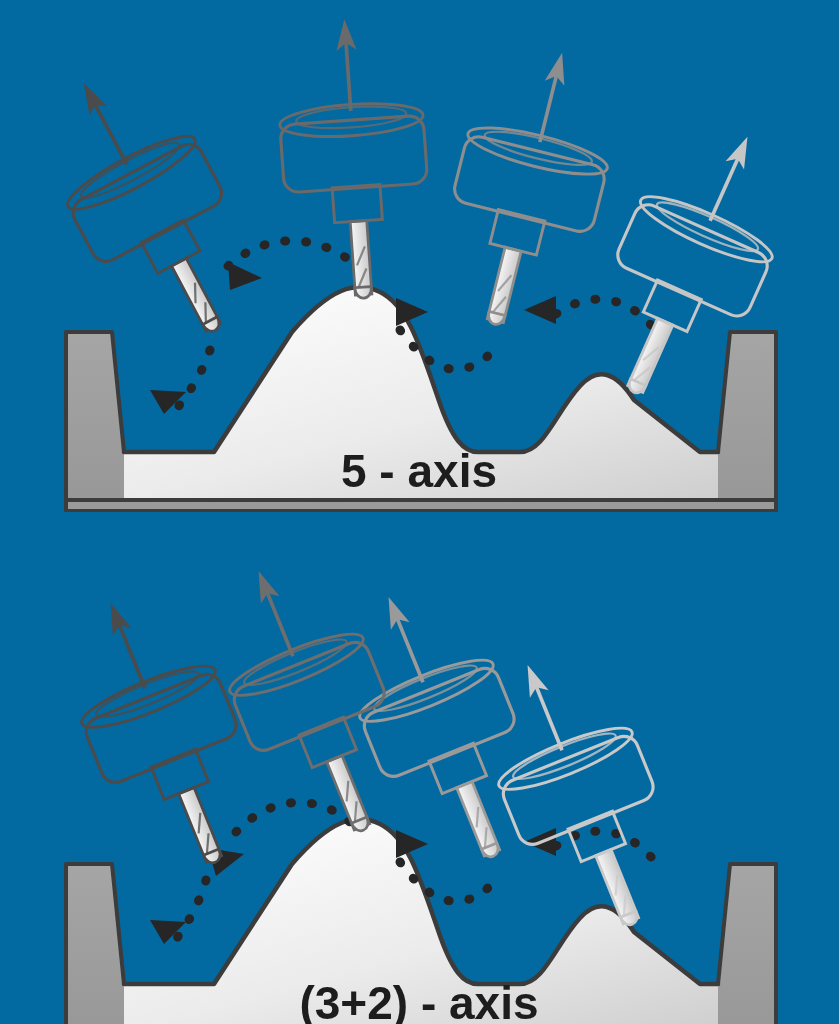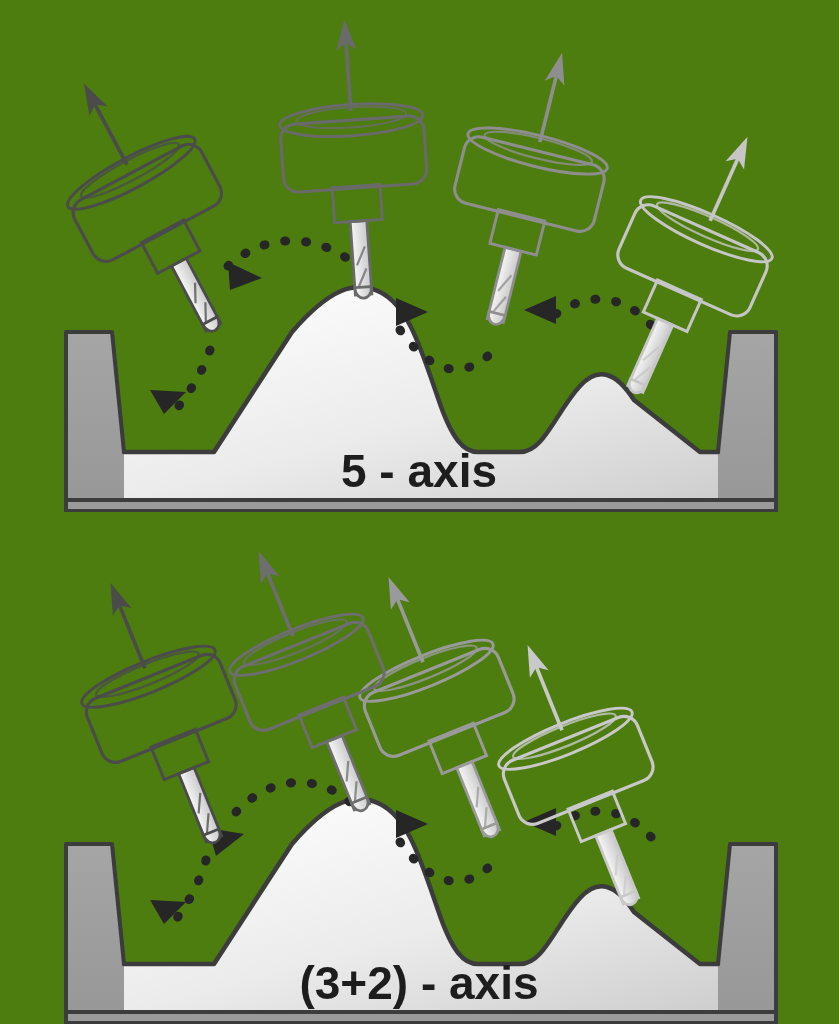--- a/index.html
+++ b/index.html
@@ -1,20 +1,20 @@
 <!DOCTYPE html>
 <html><head>
 <meta charset="utf-8">
 <style>
   html,body{margin:0;padding:0;background:#ffffff;}
   body{width:839px;height:1024px;font-family:"Liberation Sans",sans-serif;overflow:hidden;}
-  #stage{position:relative;width:839px;height:1024px;background:#4d7c0f;}
+  #stage{position:relative;width:839px;height:1024px;background:#0369a1;}
   .panel{position:absolute;left:0;width:839px;}
   #panel-top{top:0;height:512px;}
-  #panel-bottom{top:512px;height:422px;}
+  #panel-bottom{top:532px;height:422px;}
   .panel svg{display:block;width:839px;height:512px;}
   .cap-label{font-family:"Liberation Sans",sans-serif;font-weight:bold;font-size:46px;fill:#1d1d1d;}
 </style>
 </head>
 <body>
 
 <div id="stage">
 
   <div class="panel" id="panel-top">
     <svg viewBox="0 0 839 512" xmlns="http://www.w3.org/2000/svg">

